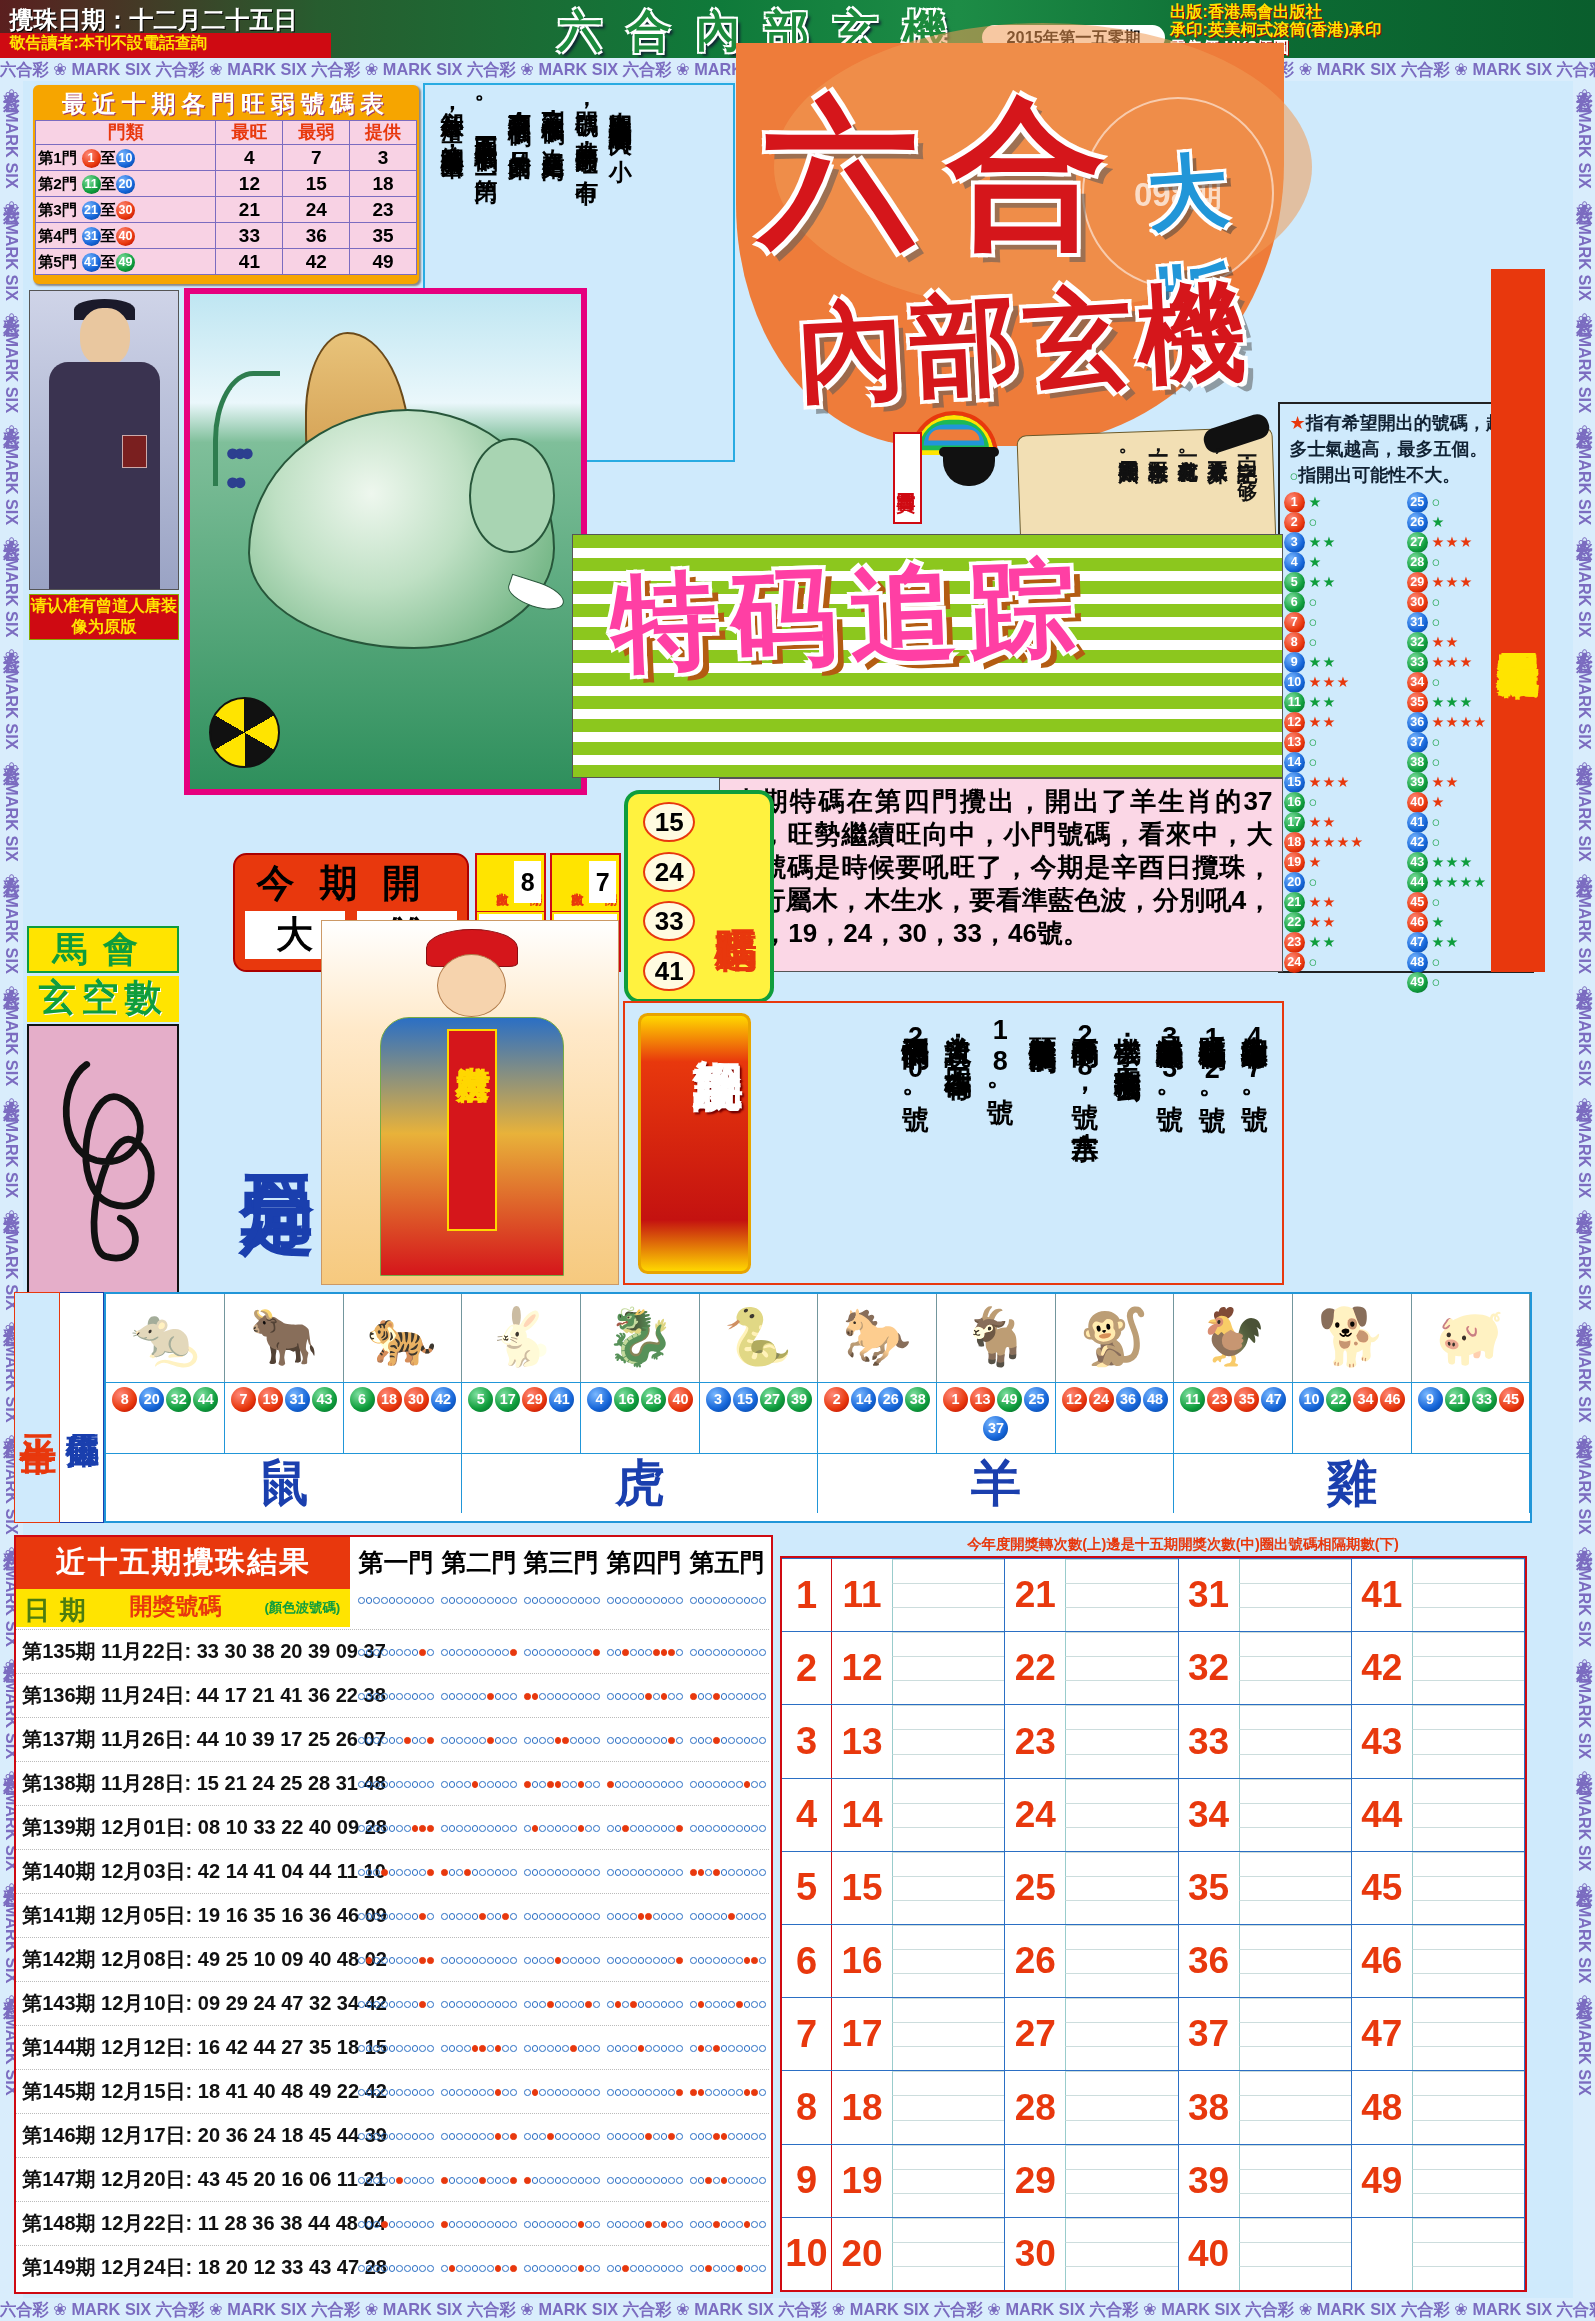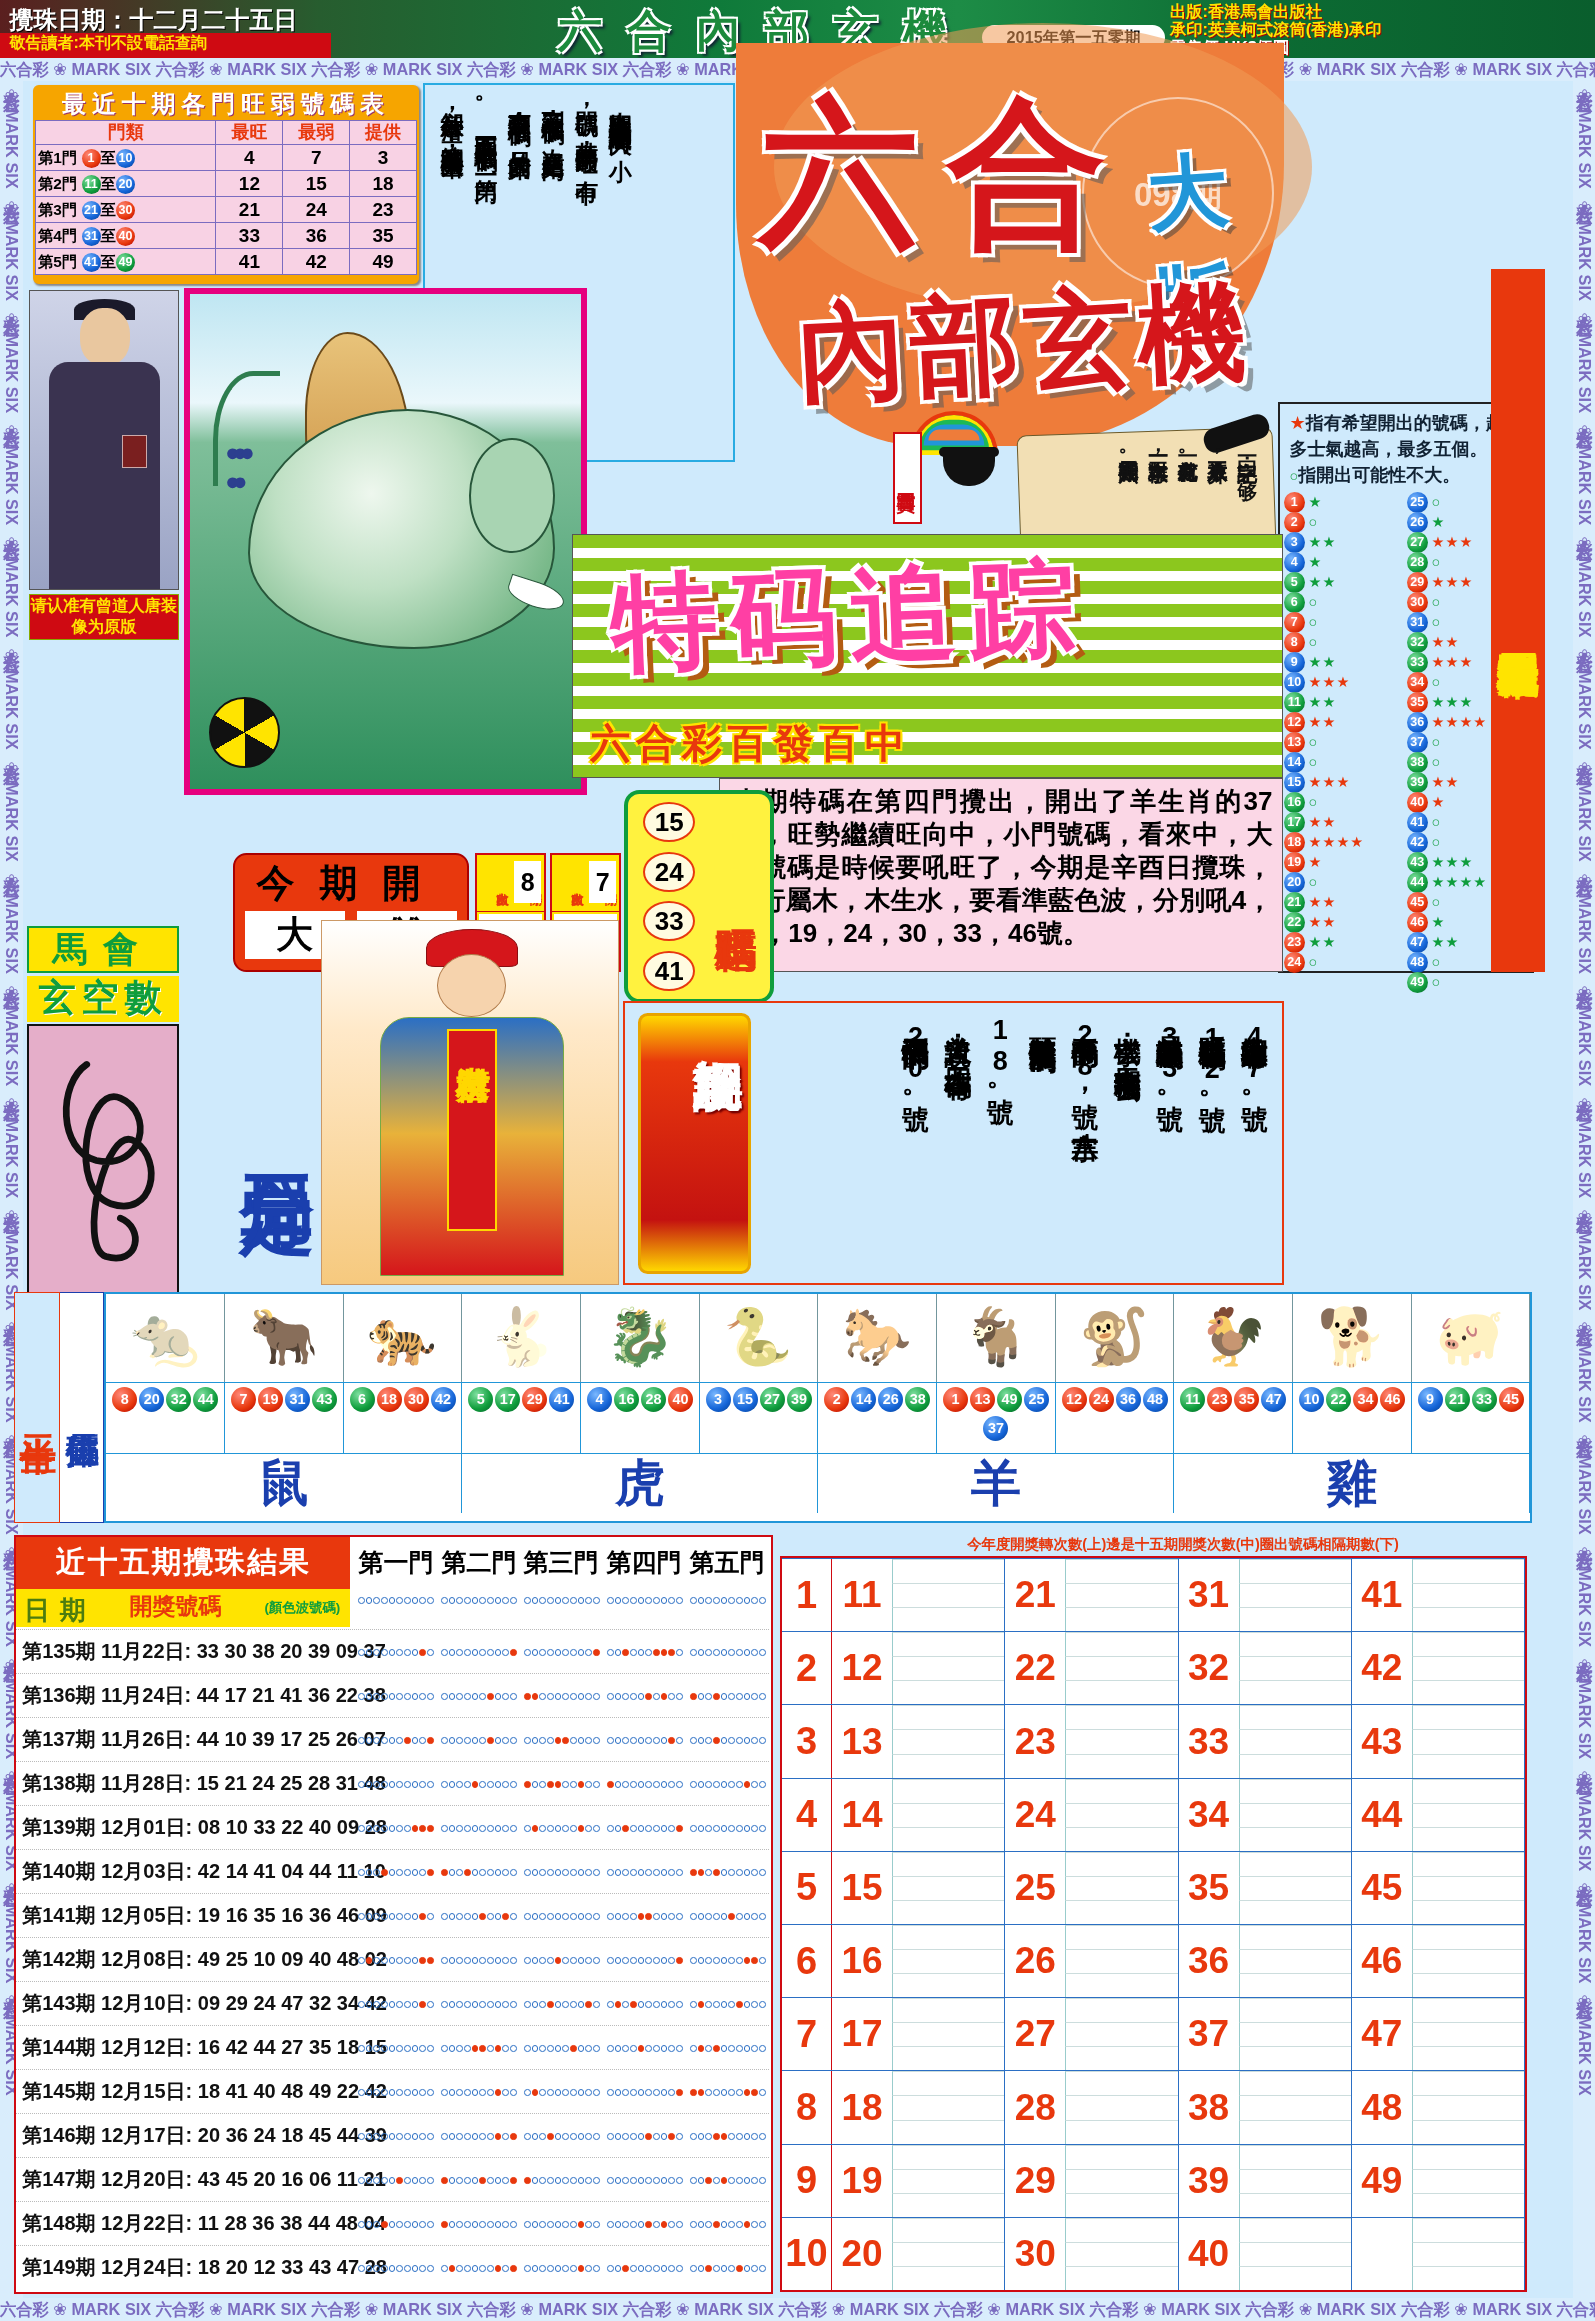--- a/index.html
+++ b/index.html
@@ -568,21 +568,20 @@
             <span class="pball ball-green">49</span>
             <span class="pcircle">○</span>
           </div>
         </div>
     </div>
   </div>
   <div id="prob-title">四十九祇波今期開出機率分析</div>
 
   <div id="track-banner">
     <div id="track-title">特码追踪</div>
-    <div id="track-sub">六合彩百發百中</div>
   </div>
   <div id="track-body">上期特碼在第四門攪出，開出了羊生肖的37號，旺勢繼續旺向中，小門號碼，看來中，大門號碼是時候要吼旺了，今期是辛酉日攬珠，五行屬木，木生水，要看準藍色波，分別吼4，15，19，24，30，33，46號。</div>
 
   <div id="hotpicks">
     <div id="hp-nums">
         <div class="hp-circle">15</div>
         <div class="hp-circle">24</div>
         <div class="hp-circle">33</div>
         <div class="hp-circle">41</div>
       </div>

